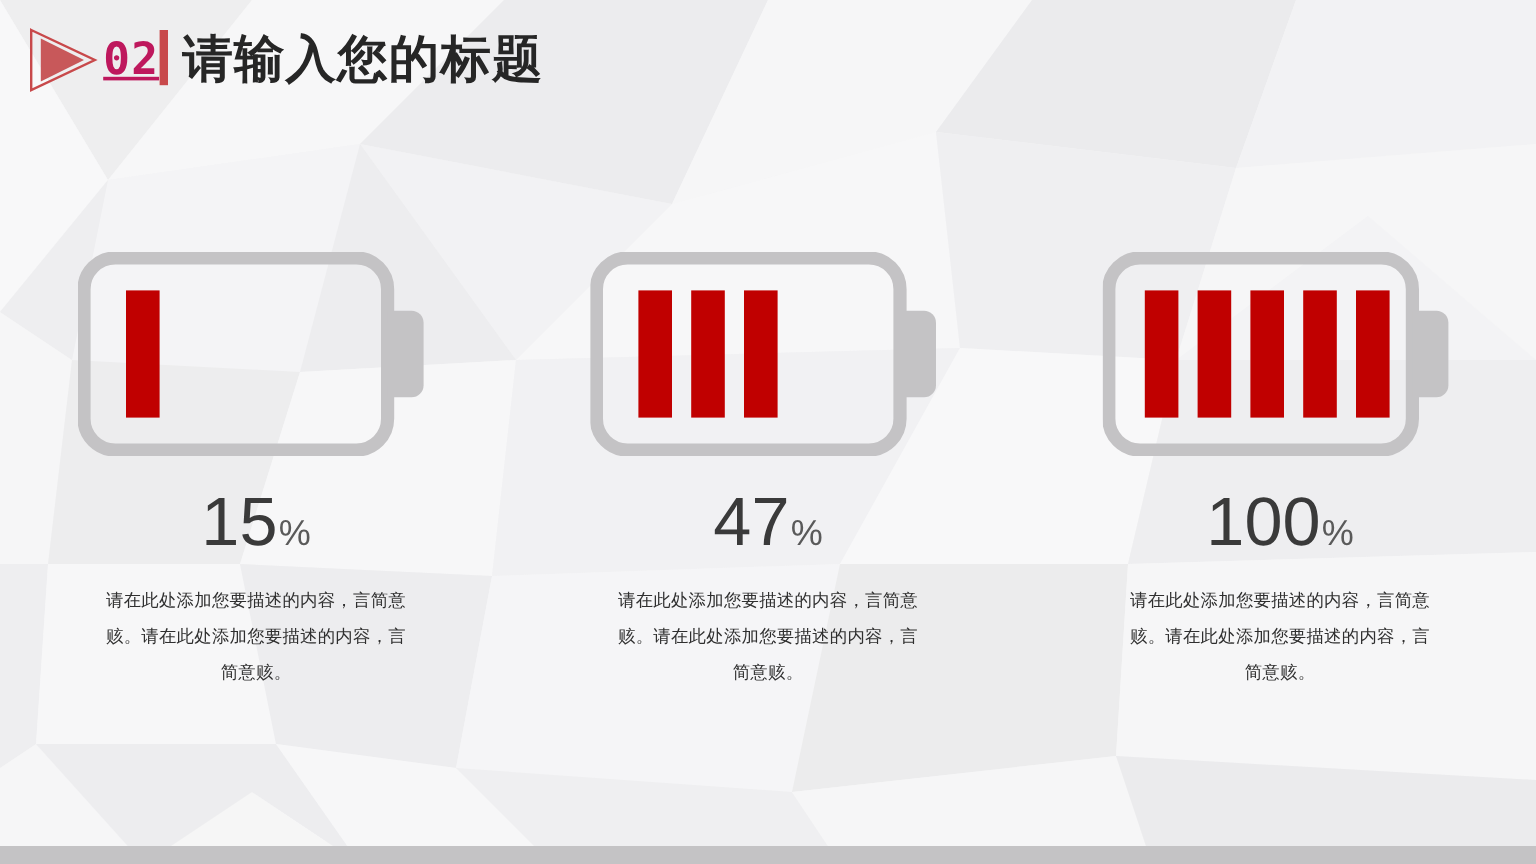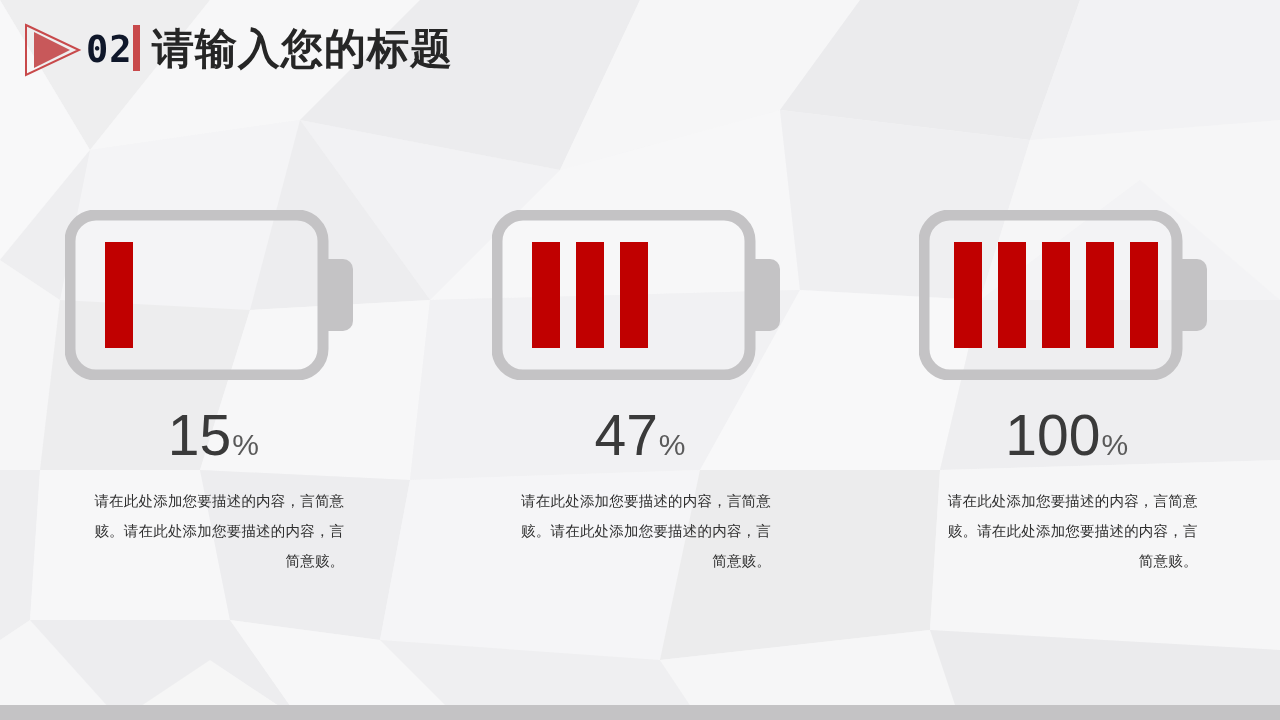--- a/index.html
+++ b/index.html
@@ -44,24 +44,25 @@
     left:22px; top:22px;
     width:60px; height:56px;
   }
   #section-number {
     position:absolute;
     left:86px; top:22px;
     width:56px; height:56px;
     line-height:56px;
     font-size:37px;
     font-weight:700;
-    color:#0f172a;
+    color:#be185d;
     letter-spacing:1px;
     font-family:"DejaVu Sans Mono","Liberation Mono",monospace;
     text-align:left;
+    text-decoration:underline;
   }
   #title-sep {
     position:absolute;
     left:133px; top:25px;
     width:7px; height:46px;
     background:#c8494b;
   }
   #slide-title {
     position:absolute;
     left:152px; top:20px;
@@ -121,21 +122,21 @@
     margin-left:1px;
   }
 
   
   .desc {
     margin-top:26px;
     width:262px;
     font-size:14.5px;
     line-height:30px;
     color:#2f2f2f;
-    text-align:right;
+    text-align:center;
     letter-spacing:0.2px;
   }
 
   
   #bottom-bar {
     position:absolute;
     left:0; top:705px;
     width:1280px;
     height:15px;
     background:#c4c3c5;

